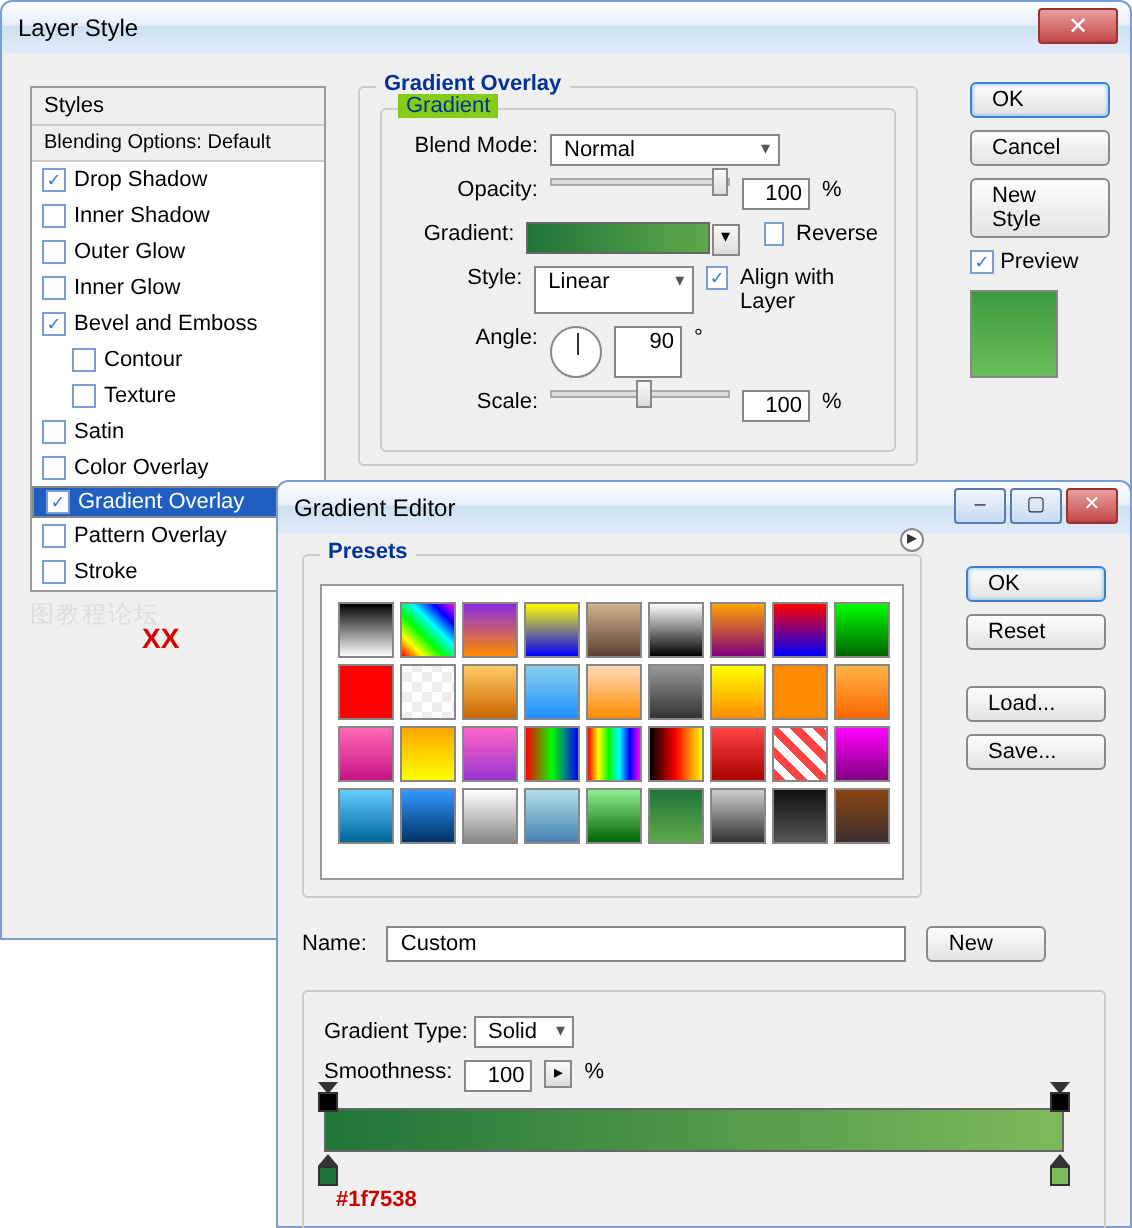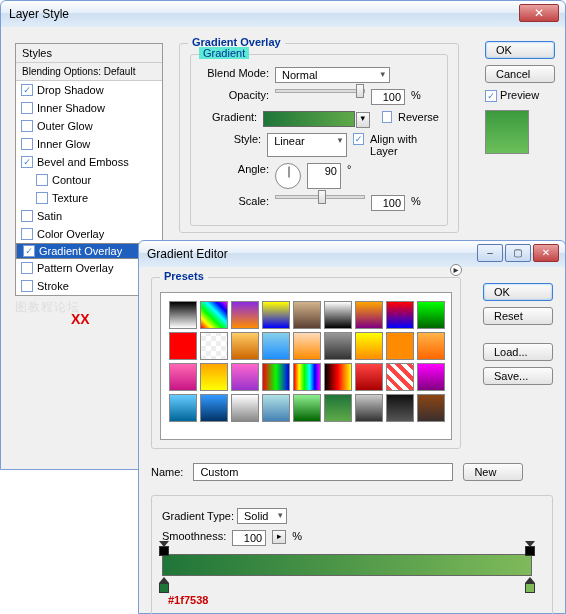--- a/index.html
+++ b/index.html
@@ -15,21 +15,21 @@
 .sp-hdr { background: #f0f0f0; padding: 3px 6px; border-bottom: 1px solid #ccc; }
 .sp-sub { padding: 3px 6px; border-bottom: 1px solid #ccc; background: #f0f0f0; font-size: 10px; }
 .sp-item { padding: 3px 5px; display: flex; align-items: center; gap: 4px; cursor: pointer; }
 .sp-item.indent { padding-left: 20px; }
 .sp-item.sel { background: #1f5fbf; color: #fff; }
 .cb { width: 12px; height: 12px; border: 1px solid #7a9dd6; background: #fff; display: inline-flex; align-items: center; justify-content: center; font-size: 9px; color: #3a7cd6; }
 .group { position: absolute; border: 1px solid #ccc; border-radius: 3px; padding: 8px 10px 10px; }
 .group > .glabel { position: absolute; top: -8px; left: 8px; background: #f0f0f0; padding: 0 4px; font-weight: bold; color: #003399; }
 .grad-group { left: 178px; top: 42px; width: 280px; height: 190px; }
 .inner-group { border: 1px solid #ccc; margin-top: 2px; padding: 12px 8px 8px; position: relative; border-radius: 3px; }
-.inner-group .glabel { position: absolute; top: -8px; left: 8px; background: #5eead4; padding: 0 4px; color: #003399; text-align: center; }
+.inner-group .glabel { position: absolute; top: -8px; left: 8px; background: #84cc16; padding: 0 4px; color: #003399; text-align: center; }
 .row { display: flex; margin-bottom: 6px; gap: 6px; }
 .row .lbl { width: 70px; text-align: right; }
 .sel { border: 1px solid #888; background: #fff; padding: 1px 18px 1px 6px; position: relative; min-width: 80px; }
 .sel::after { content: "▾"; position: absolute; right: 4px; top: 1px; font-size: 9px; color: #555; }
 .slider { width: 90px; height: 4px; background: #ddd; border: 1px solid #aaa; position: relative; }
 .slider .thumb { position: absolute; width: 8px; height: 14px; background: linear-gradient(#fafafa,#ddd); border: 1px solid #888; top: -6px; }
 .num { width: 34px; border: 1px solid #888; background: #fff; padding: 1px 3px; text-align: right; }
 .grad-sw { width: 110px; height: 16px; border: 1px solid #666; background: linear-gradient(90deg,#1f7538,#5fa94a); position: relative; }
 .grad-sw::after { content: "▾"; position: absolute; right: -16px; top: 0; border: 1px solid #888; width: 12px; height: 14px; text-align: center; background: linear-gradient(#fafafa,#ddd); font-size: 9px; }
 .angle-dial { width: 26px; height: 26px; border: 1px solid #888; border-radius: 50%; background: #fff; position: relative; }
@@ -164,20 +164,21 @@
           </div>
         <span class="num" data-name="scale-value">100</span>
         <span data-name="pct-label2">%</span>
       </div>
     </div>
   </div>
 
   <div class="rbtns">
     <div class="btn ok wide" data-name="ok-button">OK</div>
     <div class="btn wide" data-name="cancel-button">Cancel</div>
+    <div class="btn wide" data-name="new-style-button">New Style</div>
     <div style="margin-top:4px"><span class="cb" data-name="preview-checkbox">✓</span> <span data-name="preview-label">Preview</span></div>
     <div class="preview-sw" data-name="preview-swatch"></div>
   </div>
 
   <div class="watermark" data-name="watermark">图教程论坛</div>
   <div class="red-xx" data-name="red-xx-overlay">XX</div>
 </div>
 
 <div class="win" style="left:138px;top:240px;width:428px;height:374px;">
   <div class="titlebar">

